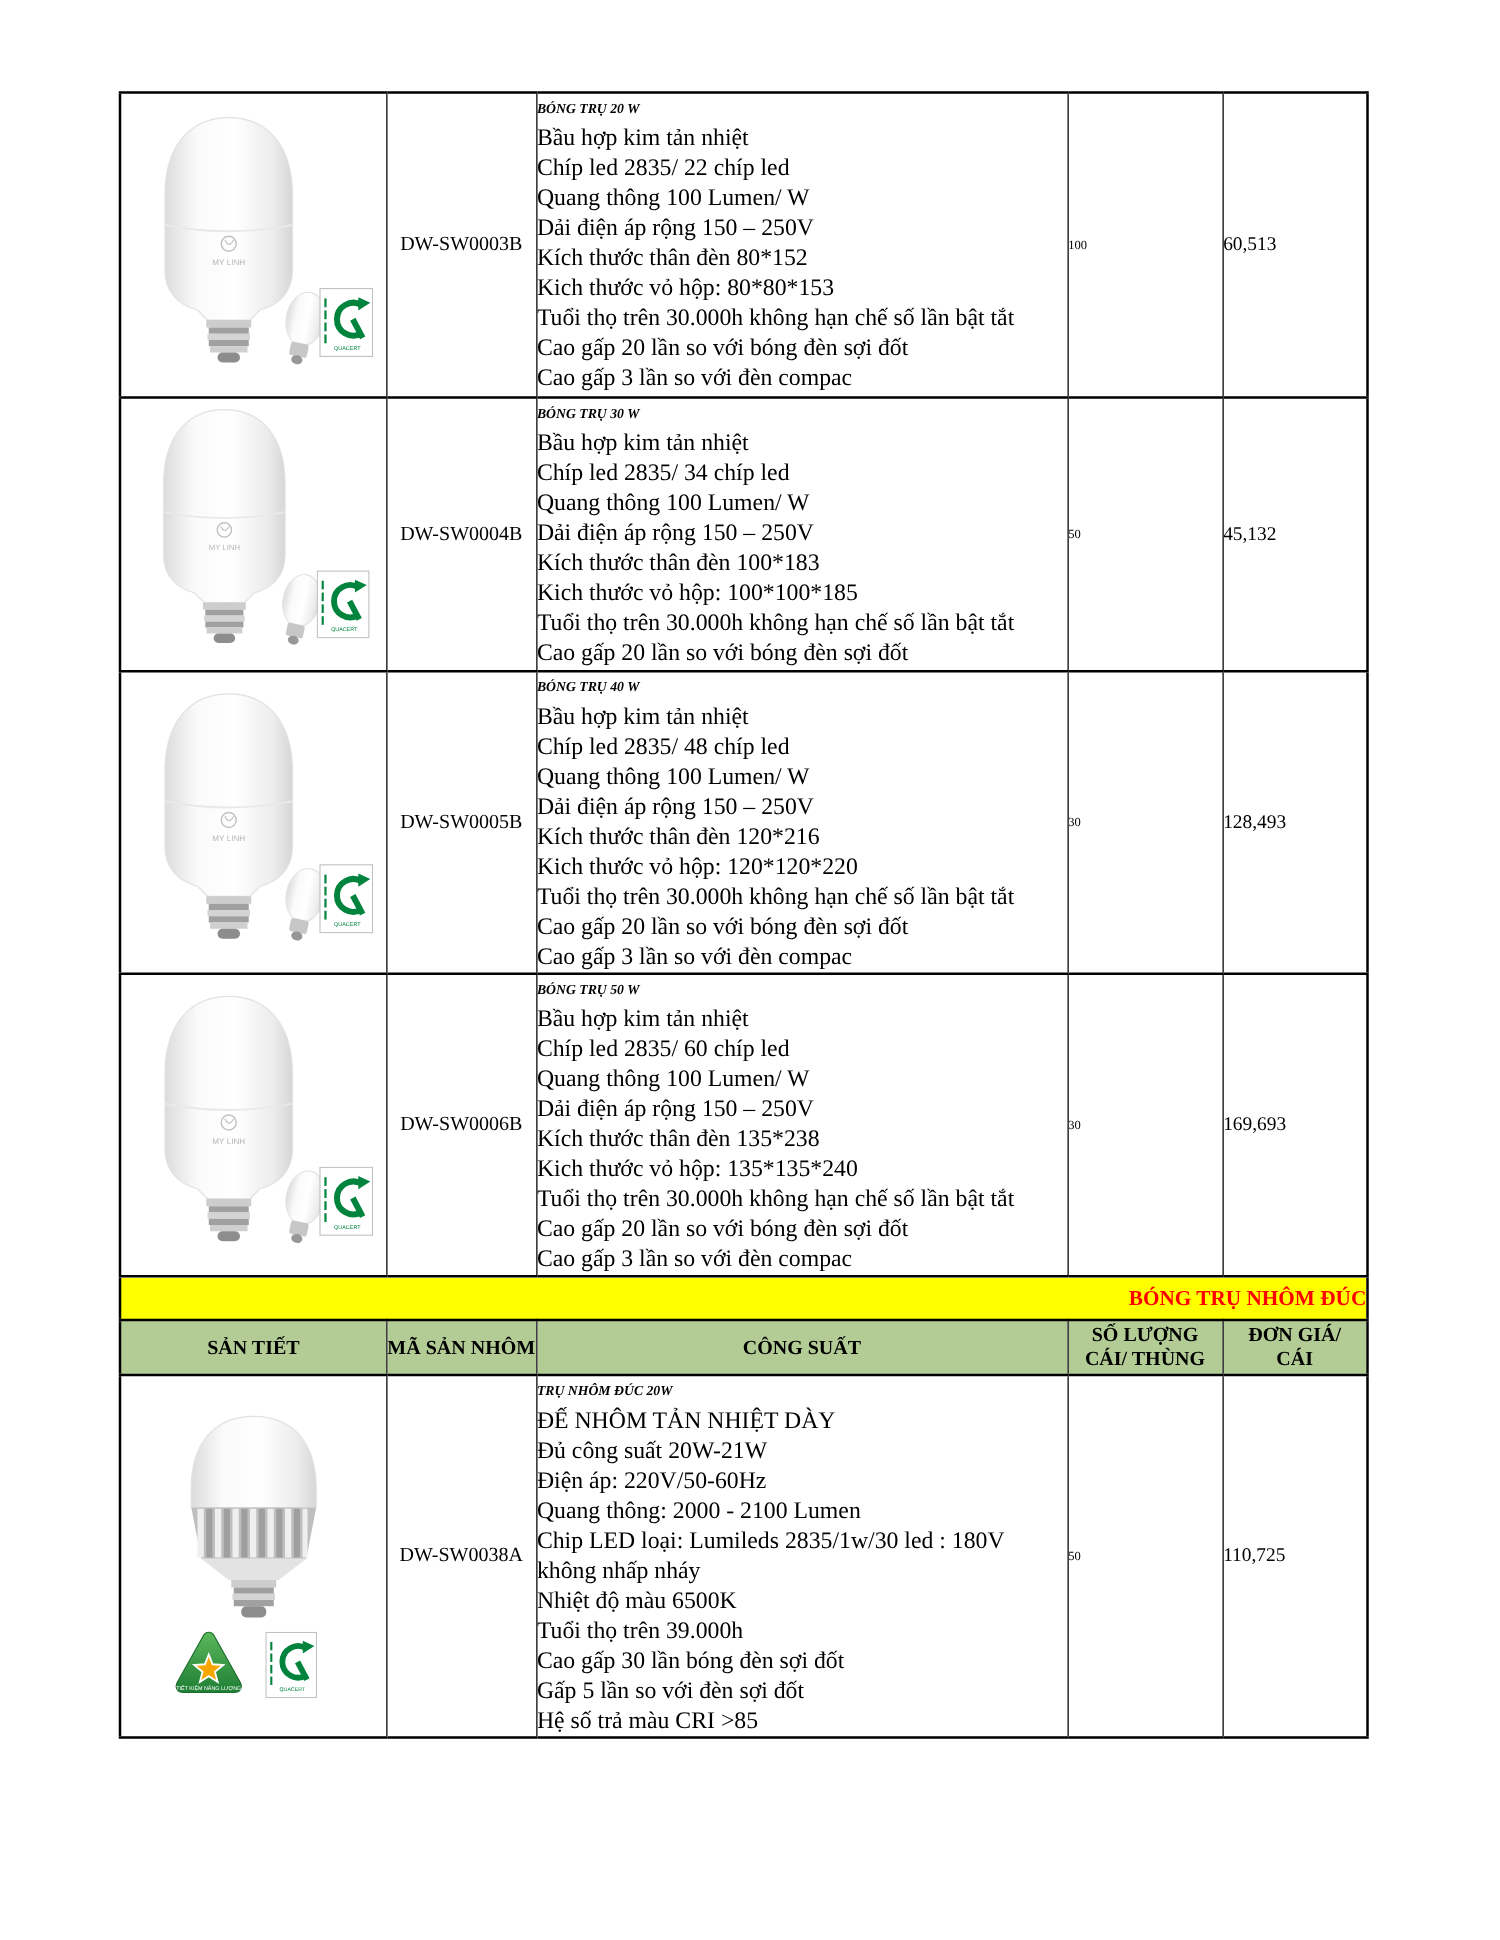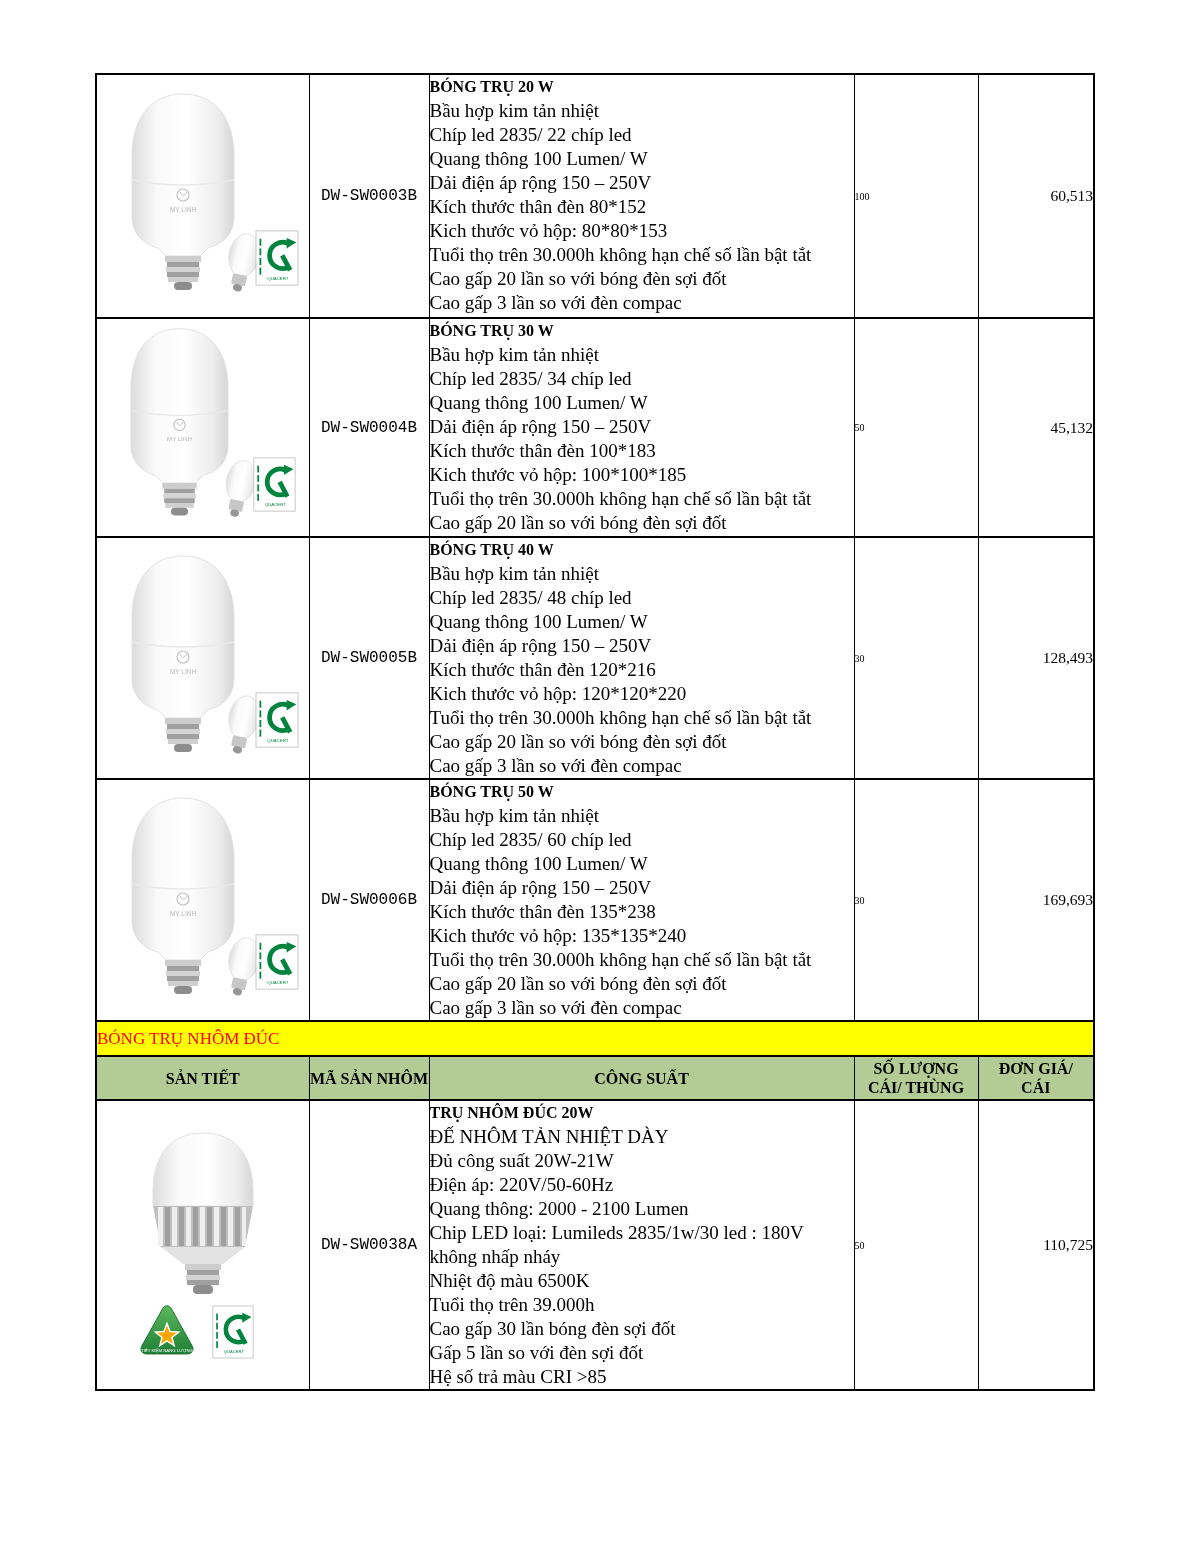--- a/index.html
+++ b/index.html
@@ -23,46 +23,46 @@
     border:1px solid #000;
     border-top-width:2px;
     border-bottom-width:2px;
     padding:0;
     overflow:hidden;
   }
   td.img-cell{vertical-align:middle;text-align:center;background:#fff;}
   td.code-cell{
     vertical-align:middle;text-align:center;
     font-size:16px;
-    font-family:Liberation Mono, monospace;
   }
   td.spec-cell{
     vertical-align:top;text-align:left;
     padding:2px 4px 2px 5px;
   }
   .spec-title{
-    font-weight:bold;font-size:16px;line-height:24px;
+    font-weight:bold;font-size:11px;line-height:24px;
     white-space:pre-line;
+    font-style:italic;
   }
   .spec-body{
     font-size:19px;line-height:24px;
     white-space:pre-line;
   }
   td.qty-cell{
     vertical-align:middle;text-align:left;font-size:10px;
   }
   td.price-cell{
-    vertical-align:middle;text-align:right;font-size:15.5px;
+    vertical-align:middle;text-align:left;font-size:15.5px;
     padding-right:9px;
   }
   tr.banner-row td{
     background:#ffff00;
     color:#ff0000;
-    font-weight:normal;font-size:17px;
-    text-align:left;vertical-align:middle;
+    font-weight:bold;font-size:17px;
+    text-align:right;vertical-align:middle;
     height:33px;
   }
   tr.header-row th{
     background:#b3cc96;
     font-weight:bold;font-size:16px;line-height:19px;
     text-align:center;vertical-align:middle;
     height:42px;
     white-space:pre-line;
   }
   tr.r0{height:244px;}

